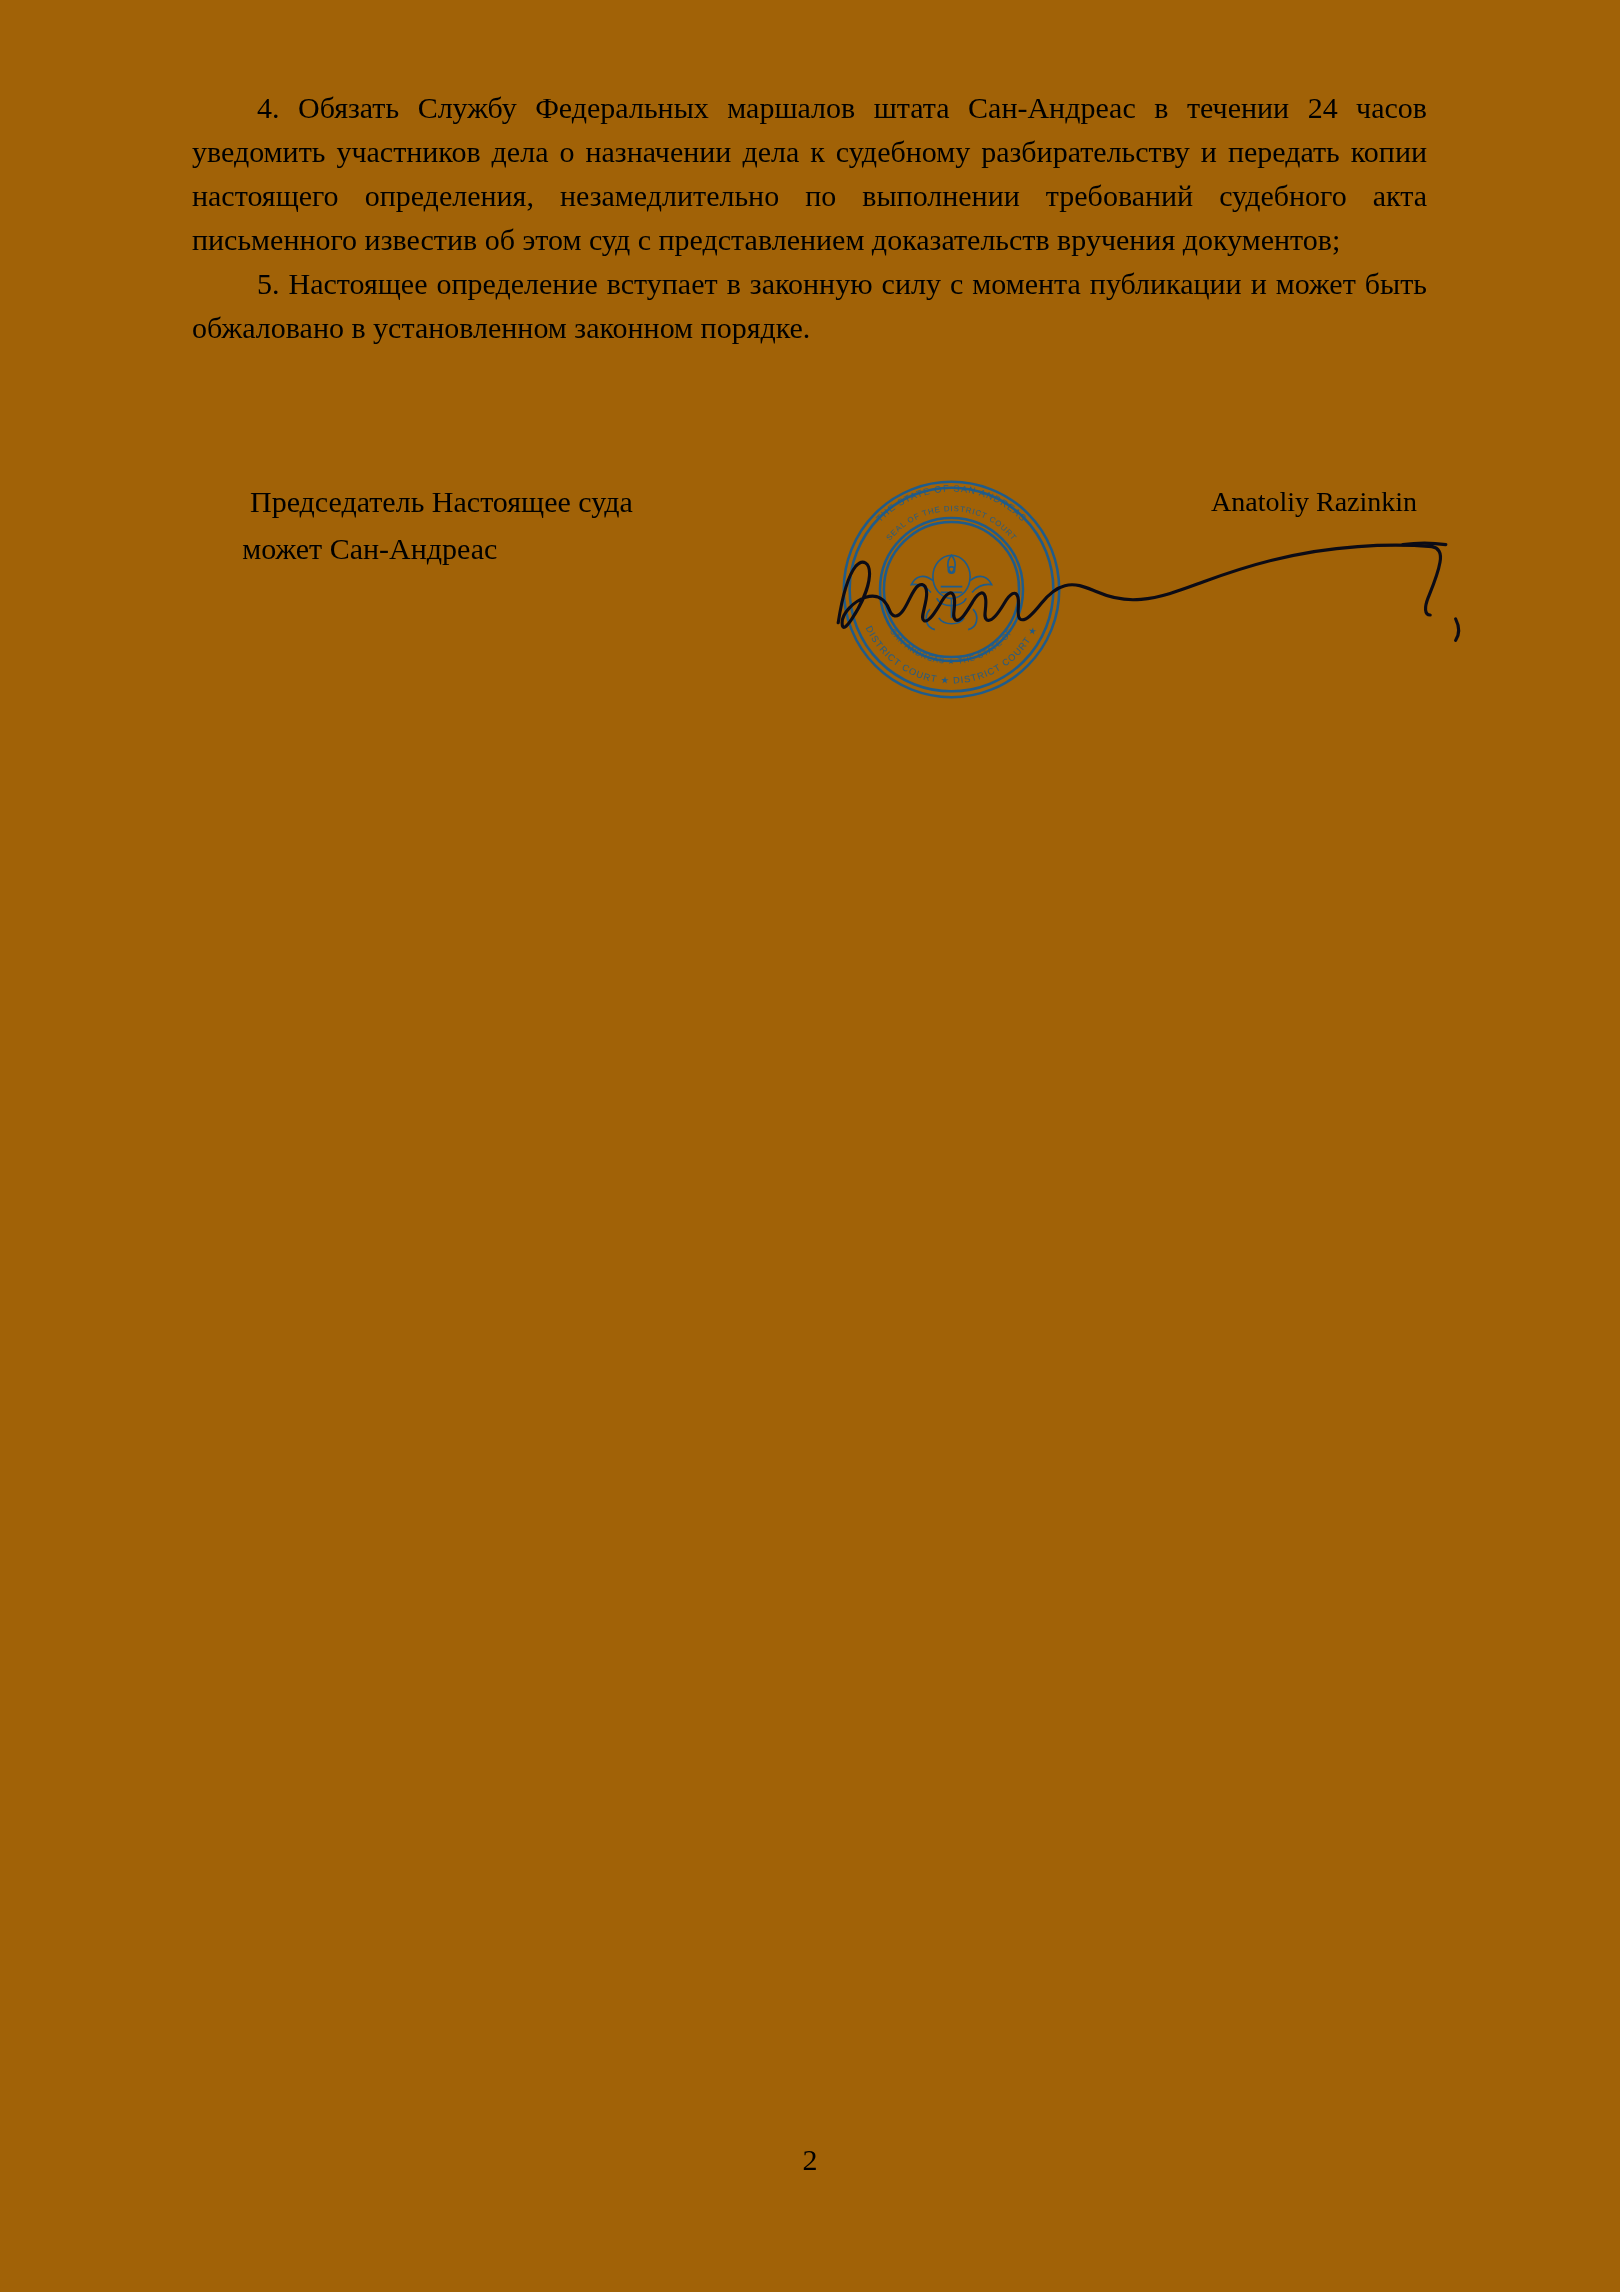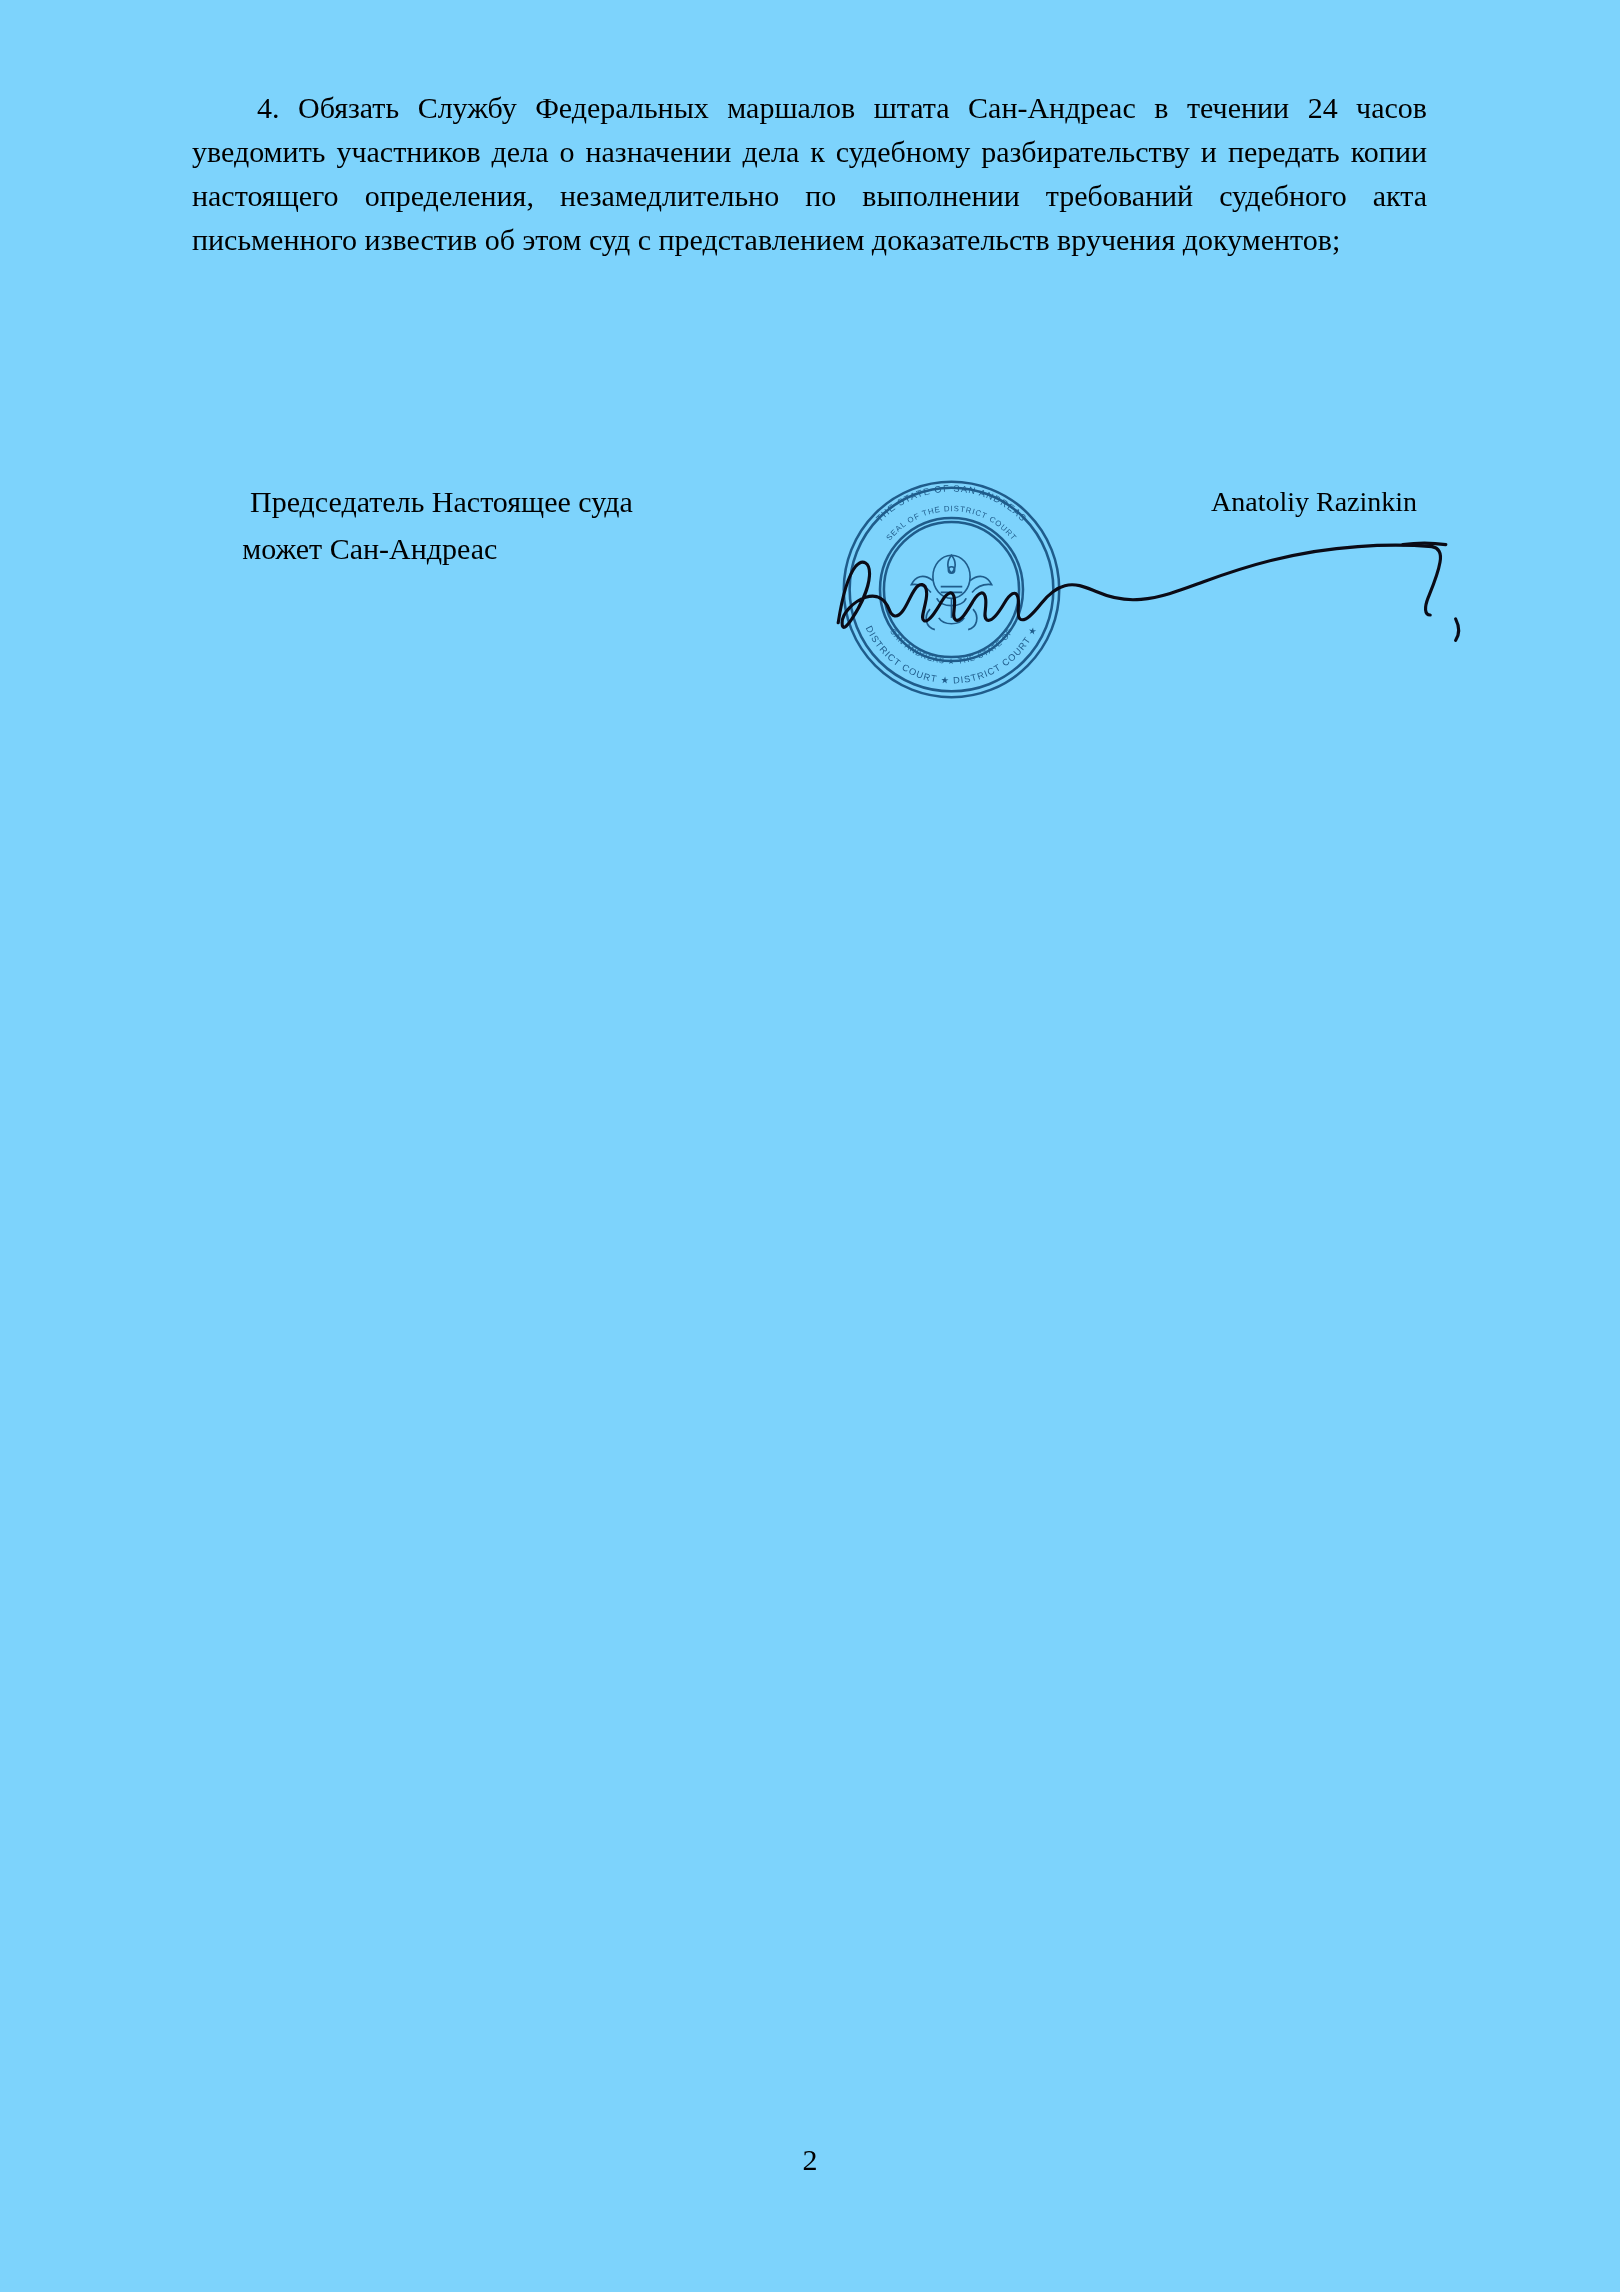--- a/index.html
+++ b/index.html
@@ -13,21 +13,21 @@
     position: relative;
     font-family: "Liberation Serif", serif;
     color: #000000;
   }
   .page {
     position: absolute;
     left: 0;
     top: 0;
     width: 1620px;
     height: 2293px;
-    background: #7dd3fc;
+    background: #a16207;
     overflow: hidden;
   }
   .content {
     position: absolute;
     left: 192px;
     top: 86px;
     width: 1235px;
   }
   p.body-par {
     margin: 0;
@@ -92,20 +92,21 @@
     font-size: 30px;
   }
 </style>
 </head>
 <body>
 
 <div class="page">
 
   <div class="content">
     <p class="body-par">4. Обязать Службу Федеральных маршалов штата Сан-Андреас в течении 24 часов уведомить участников дела о назначении дела к судебному разбирательству и передать копии настоящего определения, незамедлительно по выполнении требований судебного акта письменного известив об этом суд с представлением доказательств вручения документов;</p>
+    <p class="body-par">5. Настоящее определение вступает в законную силу с момента публикации и может быть обжаловано в установленном законном порядке.</p>
   </div>
 
   <div class="signature-block">
 
     <div class="signer-role">
       <span>Председатель Настоящее суда</span>
       <span class="line2">может Сан-Андреас</span>
     </div>
 
     <div class="signer-name">Anatoliy Razinkin</div>

